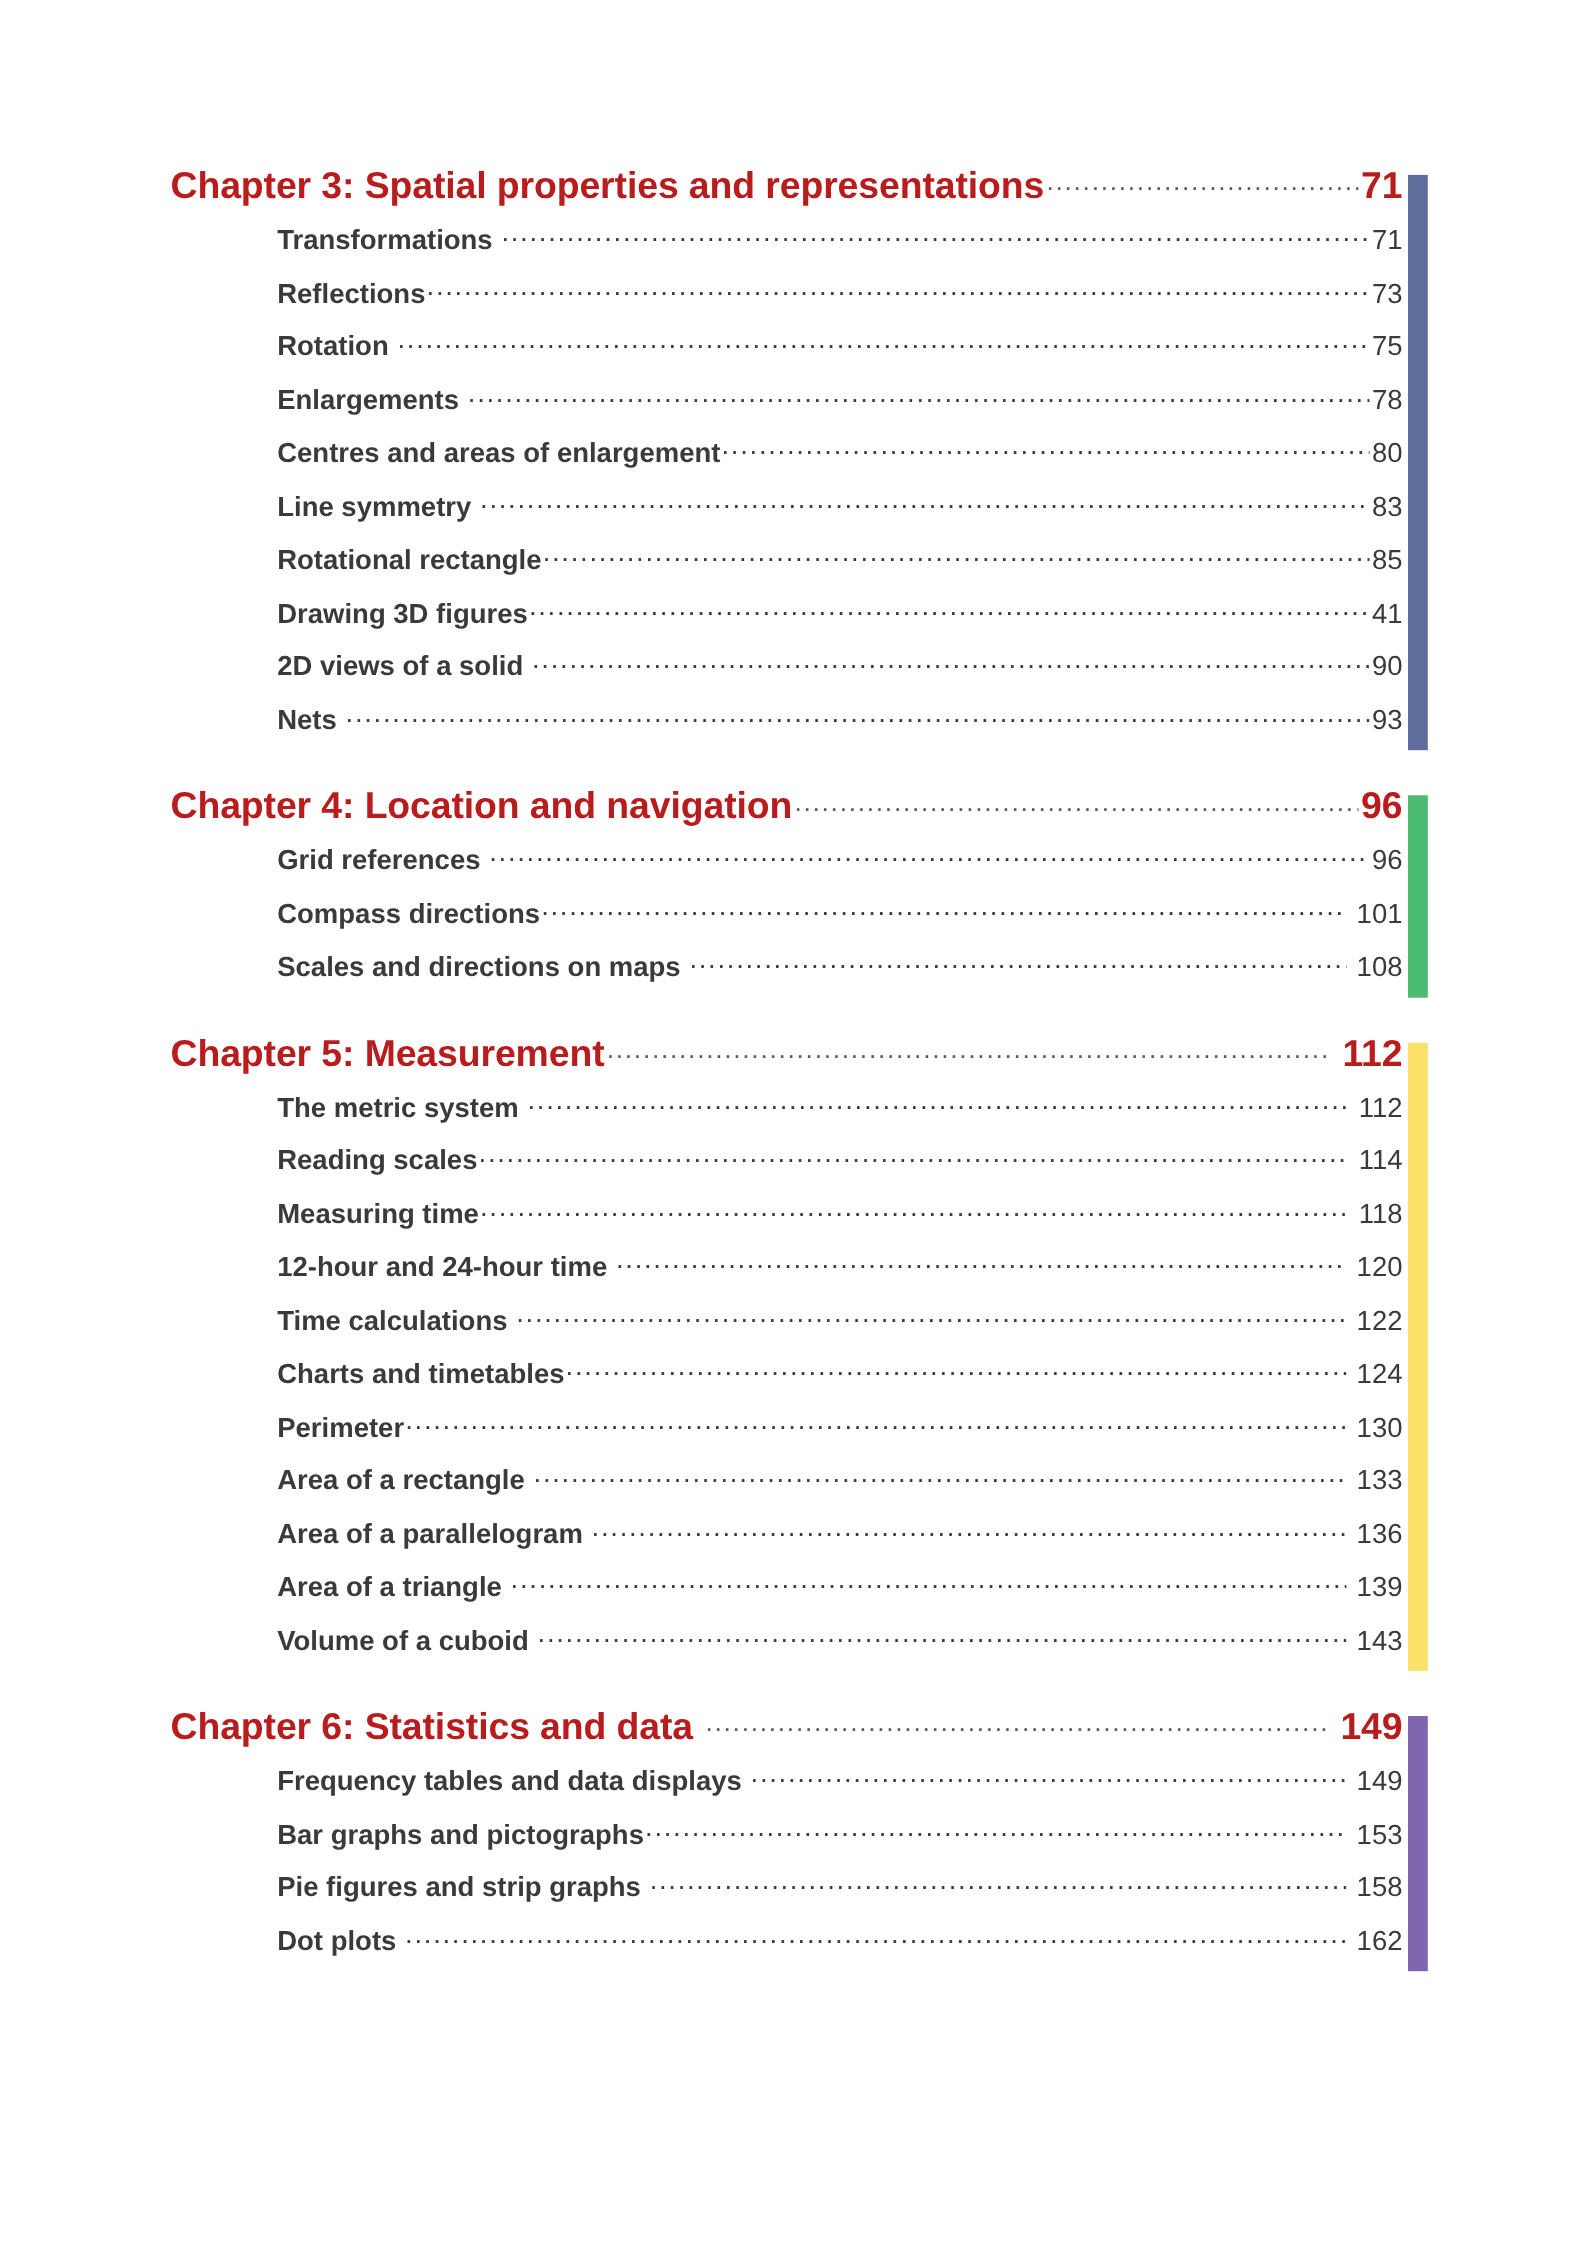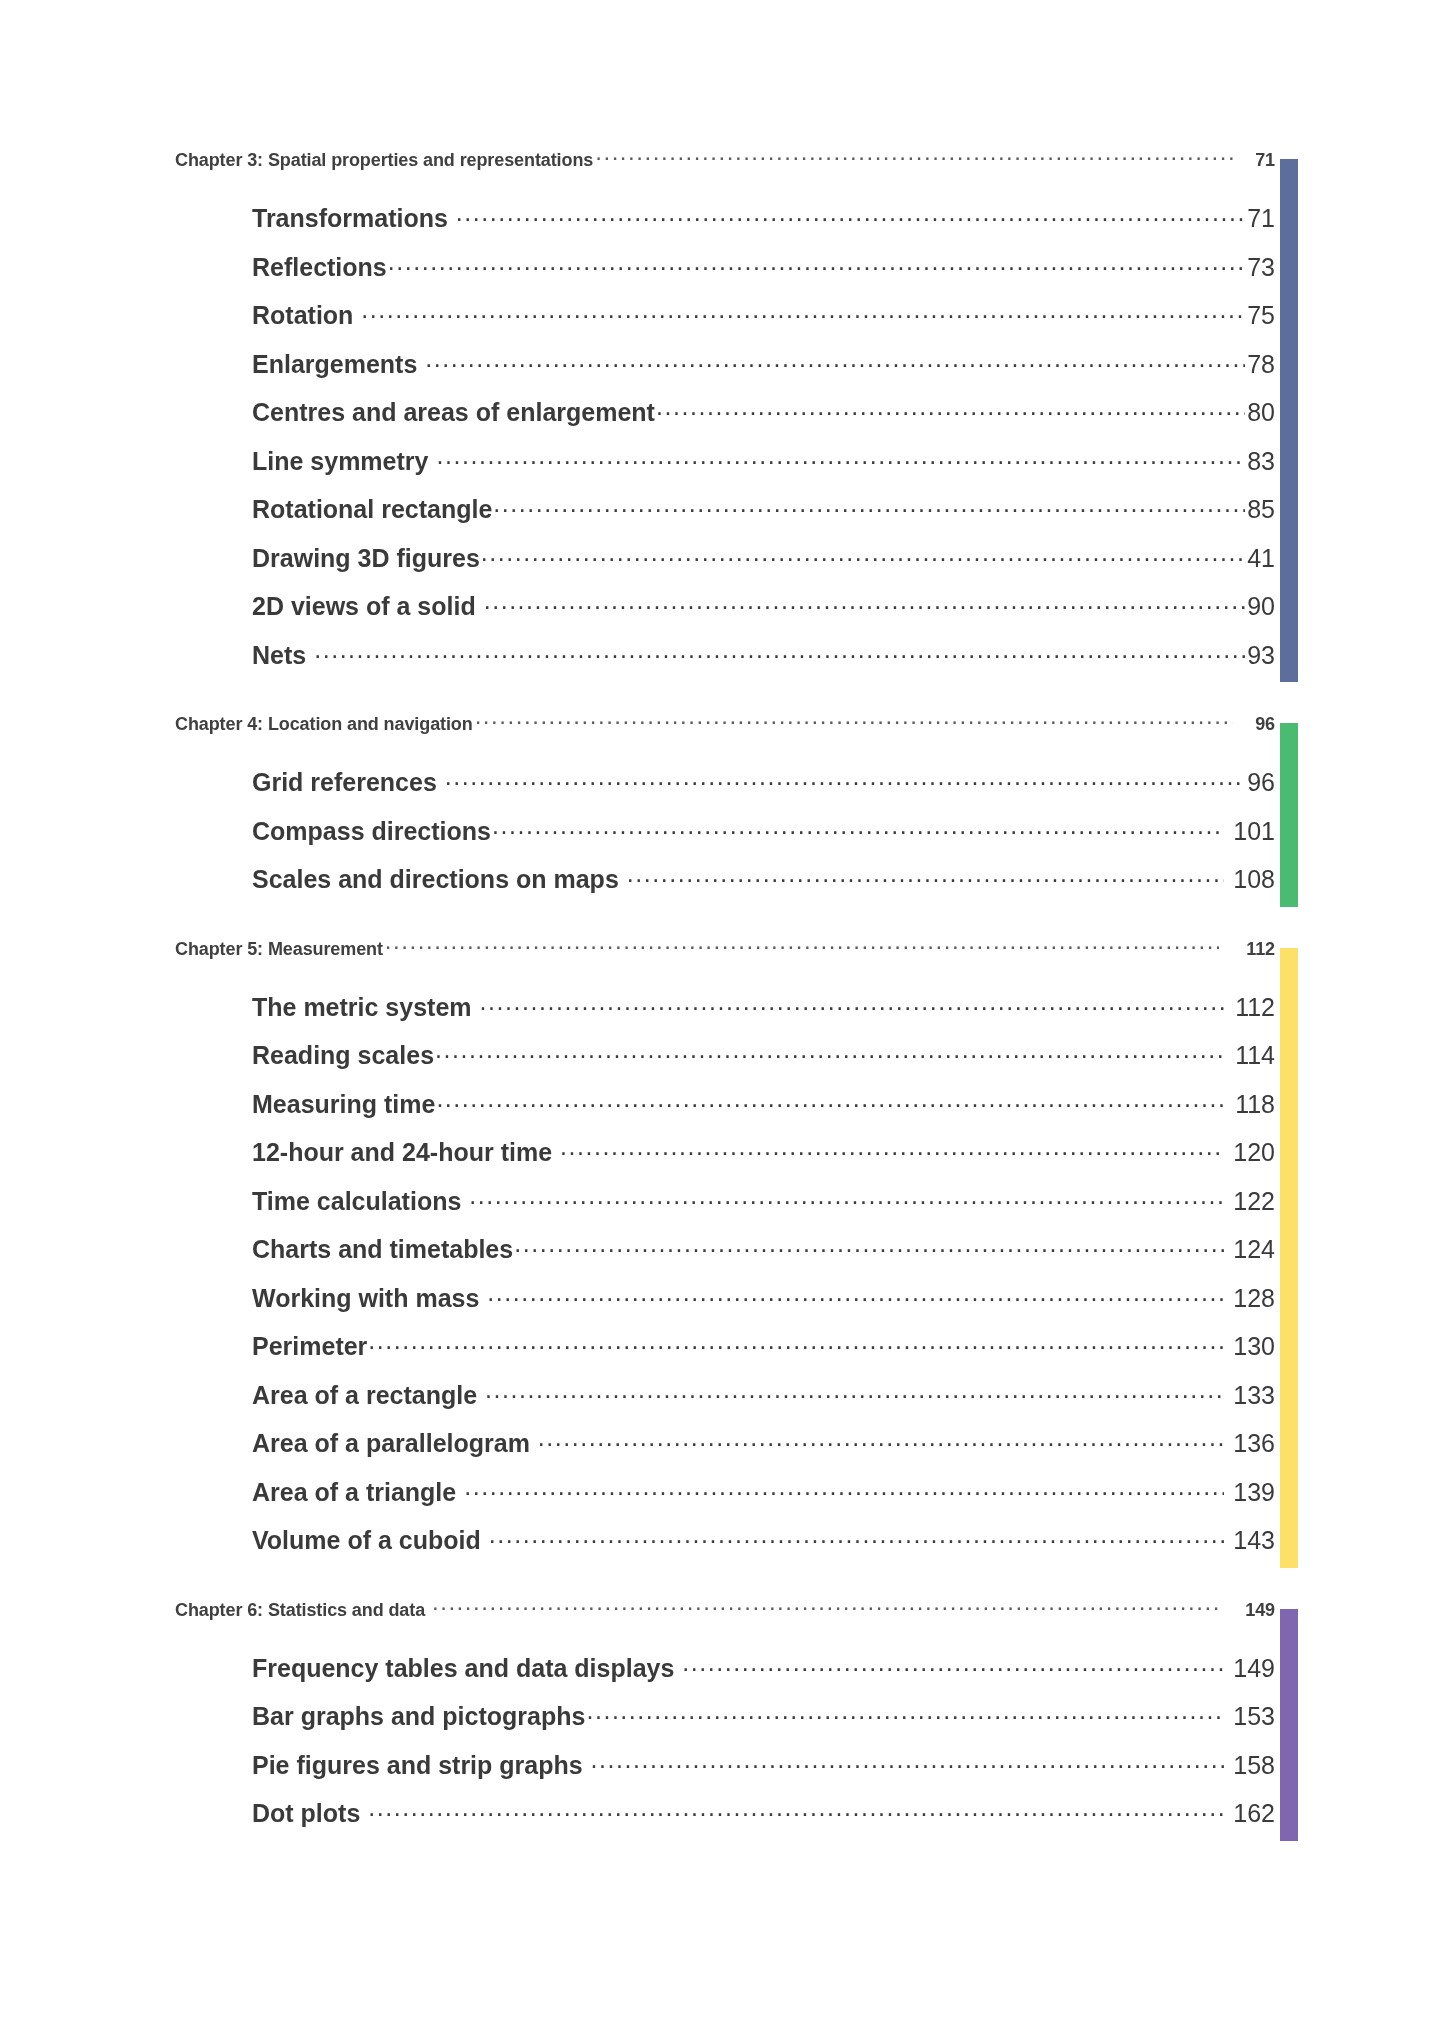--- a/index.html
+++ b/index.html
@@ -73,25 +73,24 @@
     text-align: right;
     padding-left: 2px;
   }
 
   
   .row.chapter {
     height: 54px;
   }
   .row.chapter .label,
   .row.chapter .pageno {
-    color: #404040;
+    color: #b91c1c;
     font-weight: bold;
-    font-size: 18px;
+    font-size: 34px;
     letter-spacing: -0.1px;
-    margin-left: 20px;
   }
   .row.chapter .label { padding-right: 2px; }
   .row.chapter .leader::before {
     color: #5c5c5c;
     font-size: 24px;
   }
 
   
   .row.entry {
     padding-left: 97px;
@@ -229,25 +228,20 @@
             <span class="label sp">Time calculations </span>
             <span class="leader"></span>
             <span class="pageno sp"> 122</span>
           </div>
           <div class="row entry">
             <span class="label sp">Charts and timetables</span>
             <span class="leader"></span>
             <span class="pageno sp"> 124</span>
           </div>
           <div class="row entry">
-            <span class="label sp">Working with mass </span>
-            <span class="leader"></span>
-            <span class="pageno sp"> 128</span>
-          </div>
-          <div class="row entry">
             <span class="label sp">Perimeter</span>
             <span class="leader"></span>
             <span class="pageno sp"> 130</span>
           </div>
           <div class="row entry">
             <span class="label sp">Area of a rectangle </span>
             <span class="leader"></span>
             <span class="pageno sp"> 133</span>
           </div>
           <div class="row entry">

